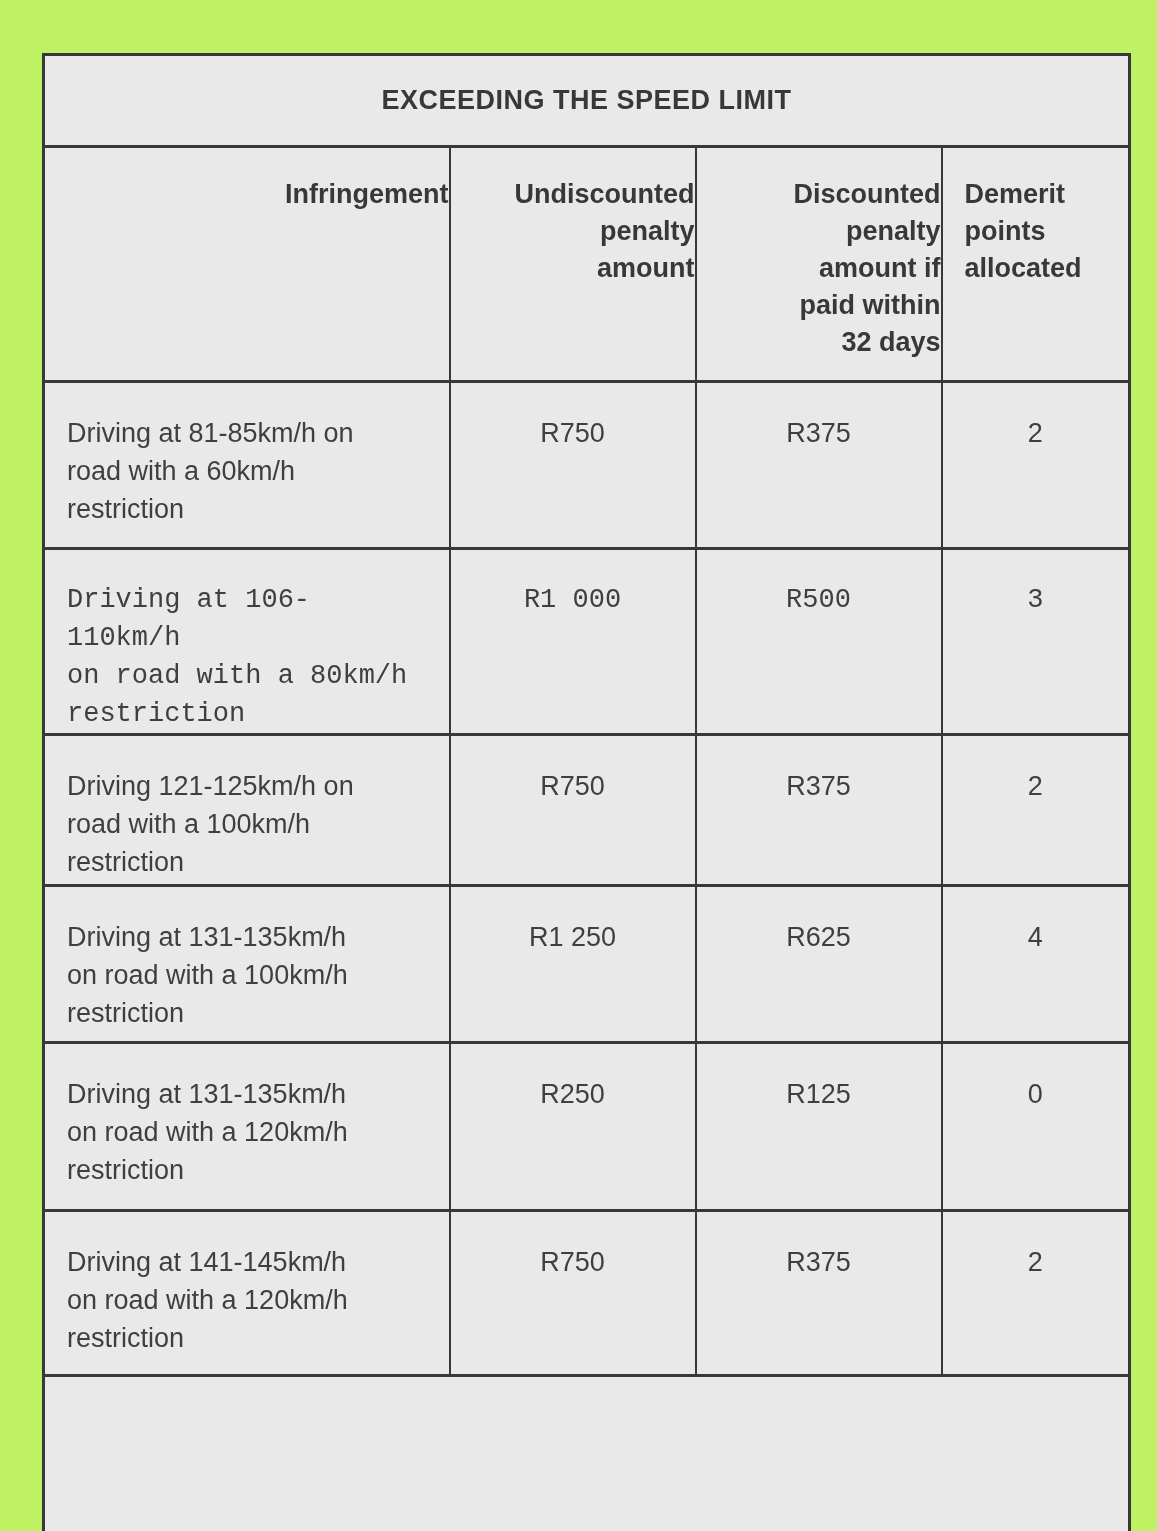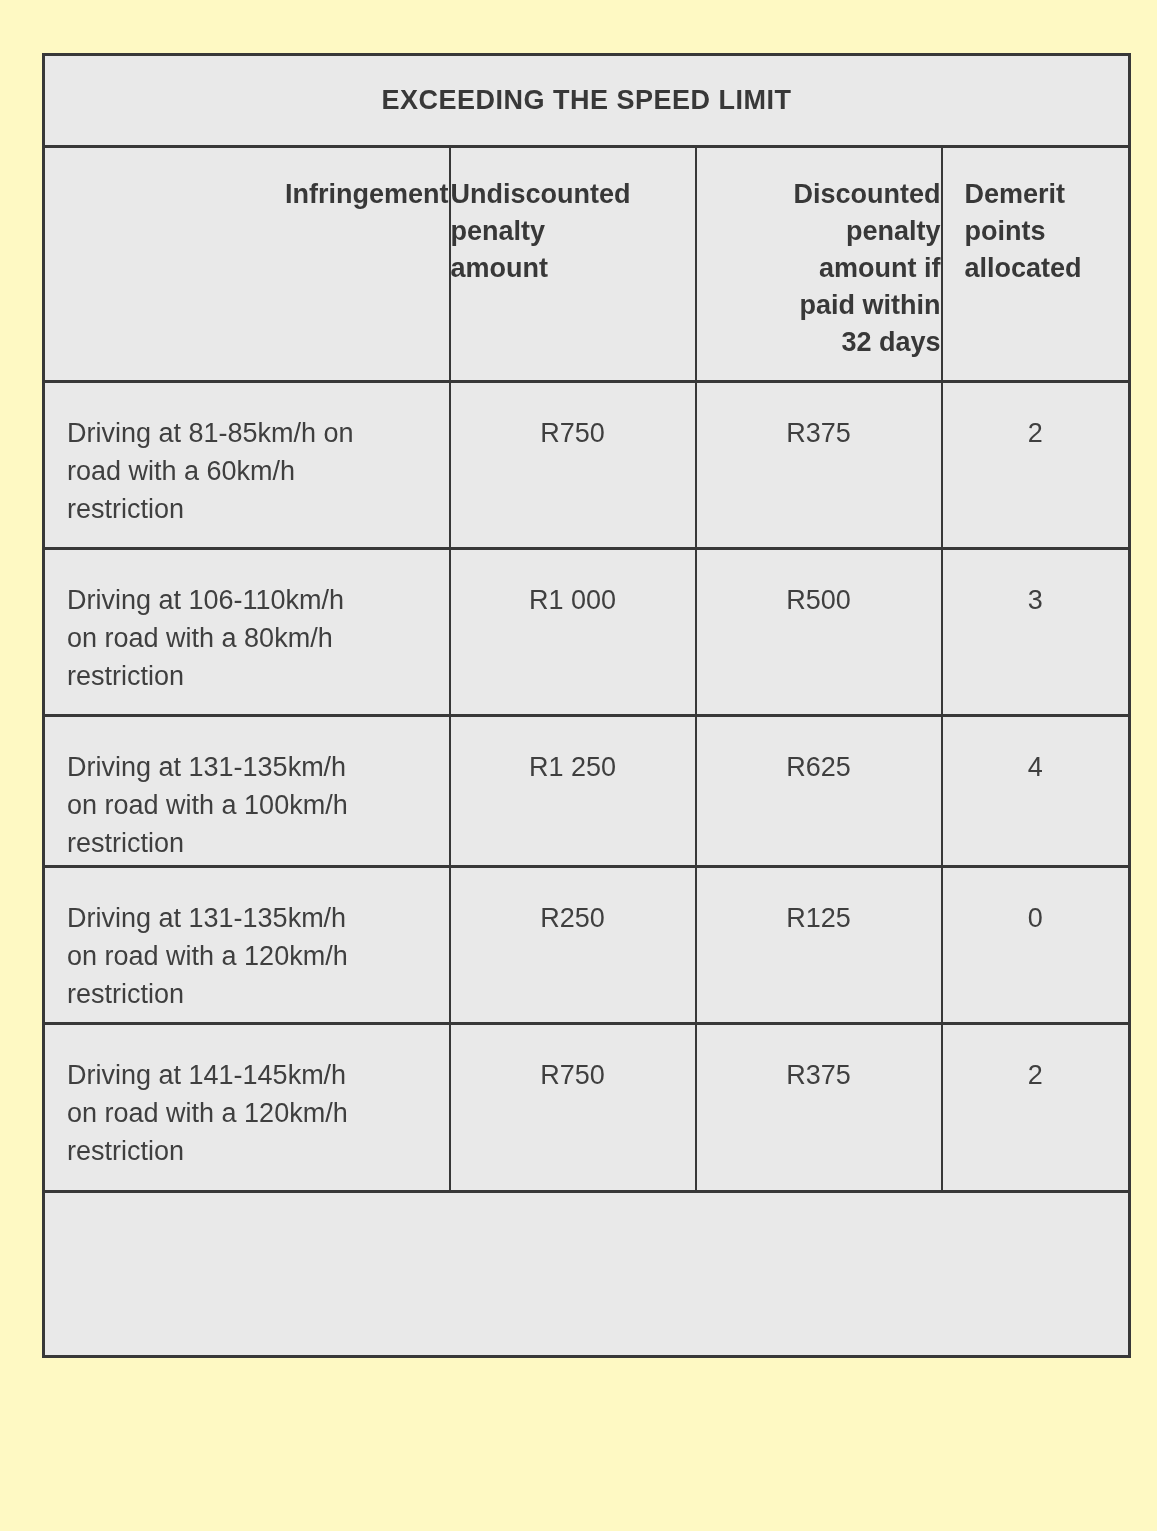--- a/index.html
+++ b/index.html
@@ -6,21 +6,21 @@
   html, body {
     width: 1157px; height: 1531px;
     background: #e9e9e9;
     font-family: "Liberation Sans", sans-serif;
     overflow: hidden;
   }
   .page {
     position: relative;
     width: 1157px; height: 1531px;
     overflow: hidden;
-    background: #fef9c3;
+    background: #bef264;
   }
   table.penalty-table {
     position: absolute;
     left: 42px; top: 53px;
     width: 1086px;
     border-collapse: collapse;
     table-layout: fixed;
     color: #3f3f3f;
   }
   table.penalty-table th,
@@ -50,39 +50,39 @@
   }
   tr.header-row th {
     height: 235px;
     font-weight: 700;
     line-height: 37px;
     padding-top: 28px;
     white-space: pre-line;
     color: #383838;
   }
   th.h-infringement { text-align: right; padding-left: 22px; }
-  th.h-undiscounted { text-align: left; }
+  th.h-undiscounted { text-align: right; }
   th.h-discounted   { text-align: right; }
   th.h-demerit      { text-align: left; padding-left: 22px; padding-right: 20px; }
 
   tbody td {
     padding-top: 31px;
     line-height: 38px;
   }
   td.cell-infringement {
     text-align: left;
     padding-left: 22px;
     padding-right: 32px;
     white-space: pre-line;
   }
   td.cell-undiscounted, td.cell-discounted, td.cell-demerit {
     text-align: center;
   }
   tbody tr:nth-child(1) { height: 167px; }
-  tbody tr:nth-child(2) { height: 167px; }
+  tbody tr:nth-child(2) { height: 167px; font-family: Liberation Mono, monospace; }
   tbody tr:nth-child(3) { height: 151px; }
   tbody tr:nth-child(4) { height: 157px; }
   tbody tr:nth-child(5) { height: 168px; }
   tbody tr:nth-child(6) { height: 165px; }
   tbody tr:nth-child(7) { height: 169px; }
   tr.partial-row td { height: 48px; }
 </style>
 </head>
 <body>
 
@@ -124,20 +124,28 @@
       </tr>
       <tr>
         <td class="cell-infringement">Driving at 106-110km/h
 on road with a 80km/h
 restriction</td>
         <td class="cell-undiscounted">R1 000</td>
         <td class="cell-discounted">R500</td>
         <td class="cell-demerit">3</td>
       </tr>
       <tr>
+        <td class="cell-infringement">Driving 121-125km/h on
+road with a 100km/h
+restriction</td>
+        <td class="cell-undiscounted">R750</td>
+        <td class="cell-discounted">R375</td>
+        <td class="cell-demerit">2</td>
+      </tr>
+      <tr>
         <td class="cell-infringement">Driving at 131-135km/h
 on road with a 100km/h
 restriction</td>
         <td class="cell-undiscounted">R1 250</td>
         <td class="cell-discounted">R625</td>
         <td class="cell-demerit">4</td>
       </tr>
       <tr>
         <td class="cell-infringement">Driving at 131-135km/h
 on road with a 120km/h

